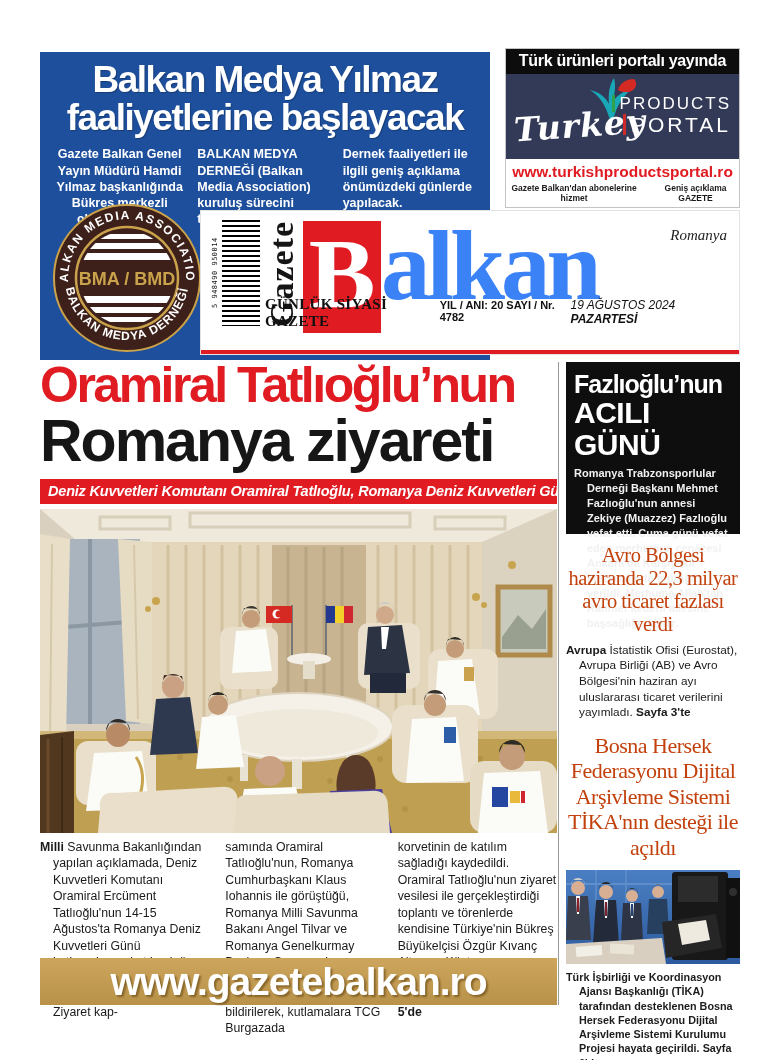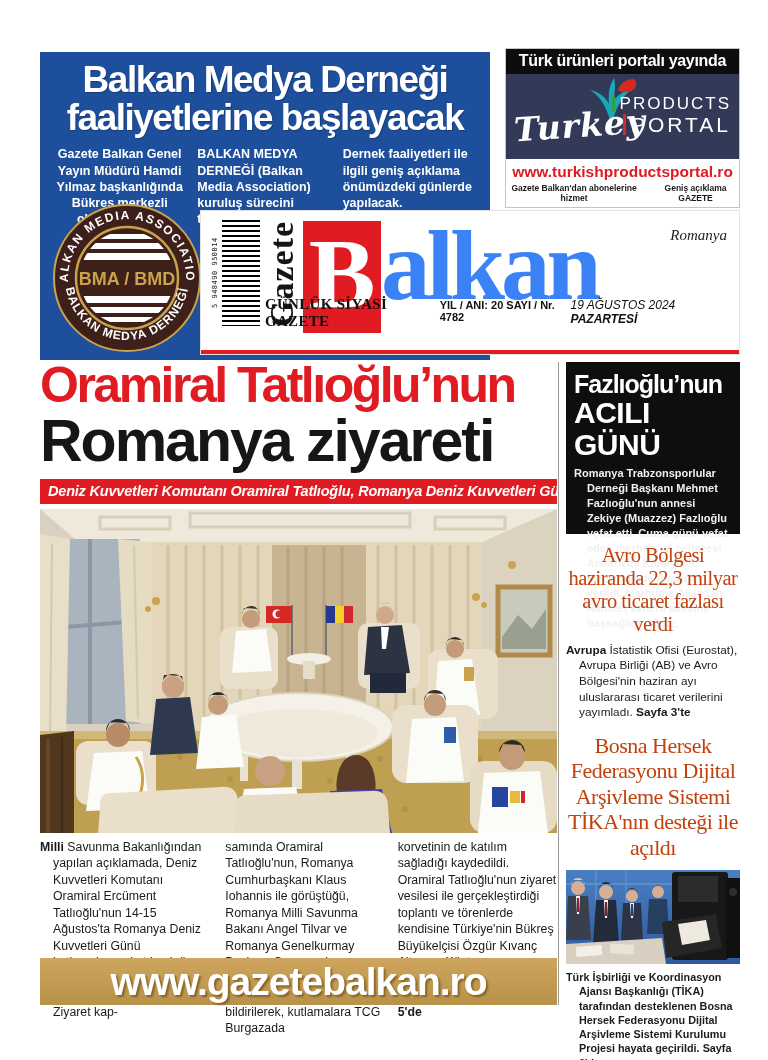--- a/index.html
+++ b/index.html
@@ -129,21 +129,21 @@
   .tika-photo { margin-top:10px; width:174px; height:94px; display:block; }
   .cap { font-size:10.8px; font-weight:600; line-height:1.32; color:#1c1c1c; margin-top:6px; }
 </style>
 </head>
 <body>
 
 <div class="page">
 
   <div class="blue-banner">
     <div class="bb-head">
-      <div>Balkan Medya Derneği</div>
+      <div>Balkan Medya Yılmaz</div>
       <div>faaliyetlerine başlayacak</div>
     </div>
     <div class="bb-cols">
       <div class="bb-col c1">Gazete Balkan Genel Yayın Müdürü Hamdi Yılmaz başkanlığında Bükreş merkezli olarak kurulan</div>
       <div class="bb-col">BALKAN MEDYA DERNEĞİ (Balkan Media Association) kuruluş sürecini tamamladı.</div>
       <div class="bb-col">Dernek faaliyetleri ile ilgili geniş açıklama önümüzdeki günlerde yapılacak.</div>
     </div>
 
     <div class="badge-wrap">
       <svg width="162" height="152" viewBox="0 0 162 152">

